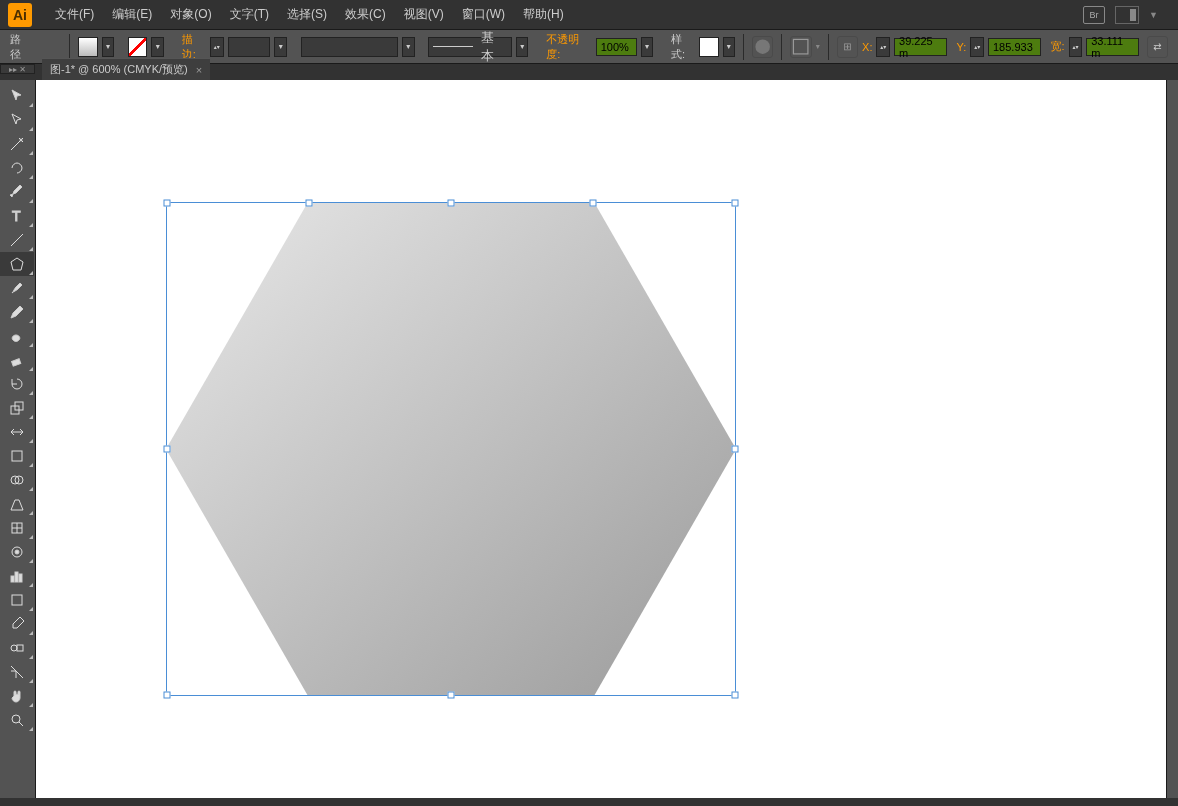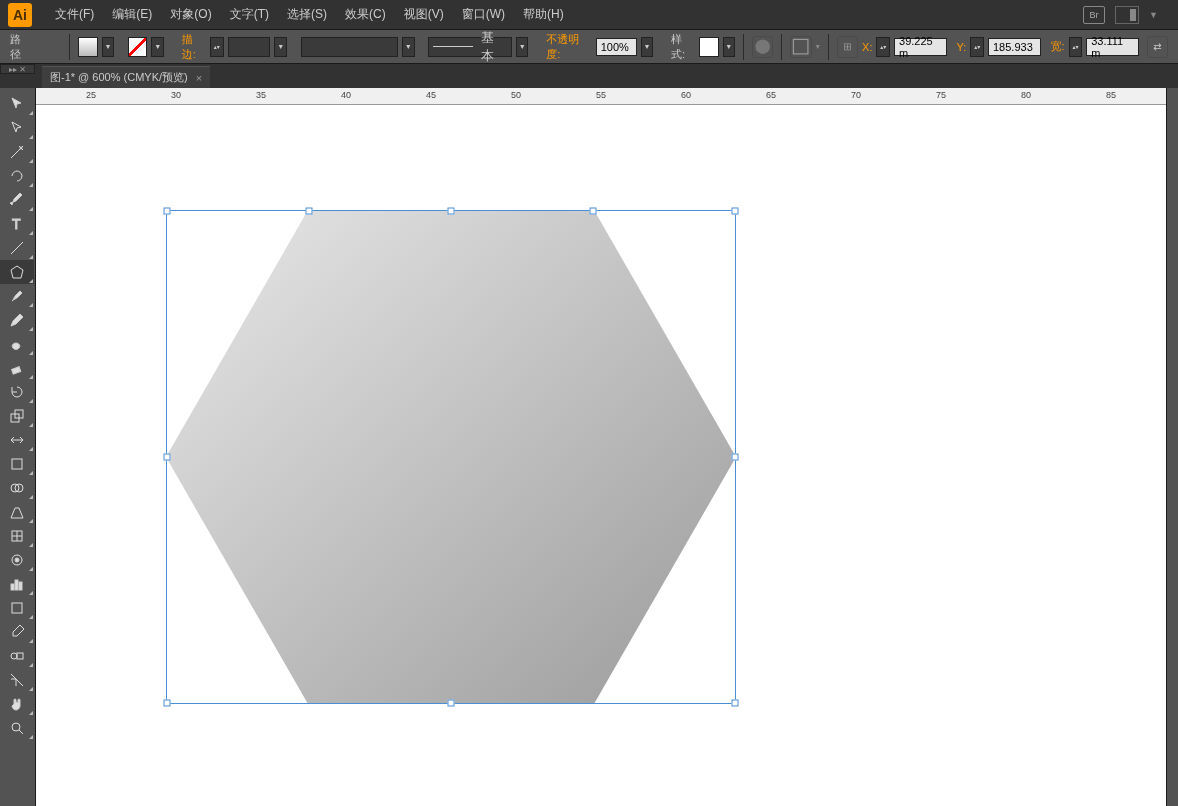--- a/index.html
+++ b/index.html
@@ -13,25 +13,25 @@
 .layout-icon { width: 24px; height: 18px; border: 1px solid #666; position: relative; }
 .layout-icon::before { content: ''; position: absolute; right: 2px; top: 2px; width: 6px; height: 12px; background: #888; }
 
 .control-bar { height: 34px; background: #535353; border-bottom: 1px solid #1a1a1a; display: flex; align-items: center; padding: 0 10px; gap: 4px; color: #ccc; font-size: 11px; }
 .label-orange { color: #ff9a00; }
 .swatch { width: 20px; height: 20px; border: 1px solid #222; background: #fff; }
 .swatch-none { background: linear-gradient(135deg, #fff 45%, red 45%, red 55%, #fff 55%); }
 .dropdown-arrow { width: 13px; height: 20px; background: #3a3a3a; border: 1px solid #222; display: flex; align-items: center; justify-content: center; font-size: 8px; }
 .stroke-weight { width: 14px; height: 20px; background: #3a3a3a; border: 1px solid #222; }
 .dropdown-field { background: #3a3a3a; border: 1px solid #222; height: 20px; display: flex; align-items: center; padding: 0 4px; font-size: 13px; }
-.white-field { background: #e5e5e5; color: #000; height: 18px; border: 1px solid #222; padding: 0 4px; display: flex; align-items: center; }
+.white-field { background: #4d7c0f; color: #000; height: 18px; border: 1px solid #222; padding: 0 4px; display: flex; align-items: center; }
 .sep { width: 1px; height: 26px; background: #2a2a2a; margin: 0 4px; }
 .ctrl-icon { width: 22px; height: 22px; border: 1px solid #4a4a4a; border-radius: 3px; display: flex; align-items: center; justify-content: center; }
 
-.tab-bar { height: 24px; background: #323232; display: flex; align-items: flex-end; padding-left: 42px; }
+.tab-bar { height: 16px; background: #323232; display: flex; align-items: flex-end; padding-left: 42px; }
 .collapse-btn { position: absolute; left: 0; top: 64px; width: 35px; height: 10px; background: #3a3a3a; border: 1px solid #222; display: flex; align-items: center; justify-content: center; font-size: 8px; color: #999; }
 .doc-tab { background: #3e3e3e; color: #ccc; font-size: 11px; padding: 3px 8px; border-top: 1px solid #555; display: flex; align-items: center; gap: 8px; }
 .tab-close { font-size: 11px; color: #999; }
 
 .main-area { display: flex; height: calc(100% - 88px); }
 
 .toolbar { width: 36px; background: #535353; border-right: 1px solid #1a1a1a; display: flex; flex-direction: column; padding-top: 4px; }
 .tool-btn { width: 34px; height: 24px; display: flex; align-items: center; justify-content: center; color: #ccc; cursor: pointer; position: relative; }
 .tool-btn.active { background: #3a3a3a; }
 .tool-btn svg { width: 16px; height: 16px; fill: #ccc; stroke: #ccc; }
@@ -306,35 +306,20 @@
       <div class="tool-btn">
         <svg viewBox="0 0 16 16">
           <circle cx="7" cy="7" r="4" fill="none" stroke="#ddd"></circle>
           <line x1="10" y1="10" x2="14" y2="14" stroke="#ddd"></line>
         </svg>
         <span class="tool-corner"></span>
       </div>
     </div>
 
   <div class="canvas-wrap">
-    <div class="ruler-h" id="ruler-h">
-        <span class="tick" style="left: 50px;">25</span>
-        <span class="tick" style="left: 135px;">30</span>
-        <span class="tick" style="left: 220px;">35</span>
-        <span class="tick" style="left: 305px;">40</span>
-        <span class="tick" style="left: 390px;">45</span>
-        <span class="tick" style="left: 475px;">50</span>
-        <span class="tick" style="left: 560px;">55</span>
-        <span class="tick" style="left: 645px;">60</span>
-        <span class="tick" style="left: 730px;">65</span>
-        <span class="tick" style="left: 815px;">70</span>
-        <span class="tick" style="left: 900px;">75</span>
-        <span class="tick" style="left: 985px;">80</span>
-        <span class="tick" style="left: 1070px;">85</span>
-      </div>
     <div class="canvas">
       <svg class="hexagon" style="left:130px;top:105px;width:570px;height:494px" viewBox="0 0 570 494">
         <defs>
           <linearGradient id="hg" x1="0%" y1="0%" x2="100%" y2="100%">
             <stop offset="0%" stop-color="#e8e8e8"></stop>
             <stop offset="100%" stop-color="#9a9a9a"></stop>
           </linearGradient>
         </defs>
         <polygon points="142,0 428,0 570,247 428,494 142,494 0,247" fill="url(#hg)"></polygon>
       </svg>

